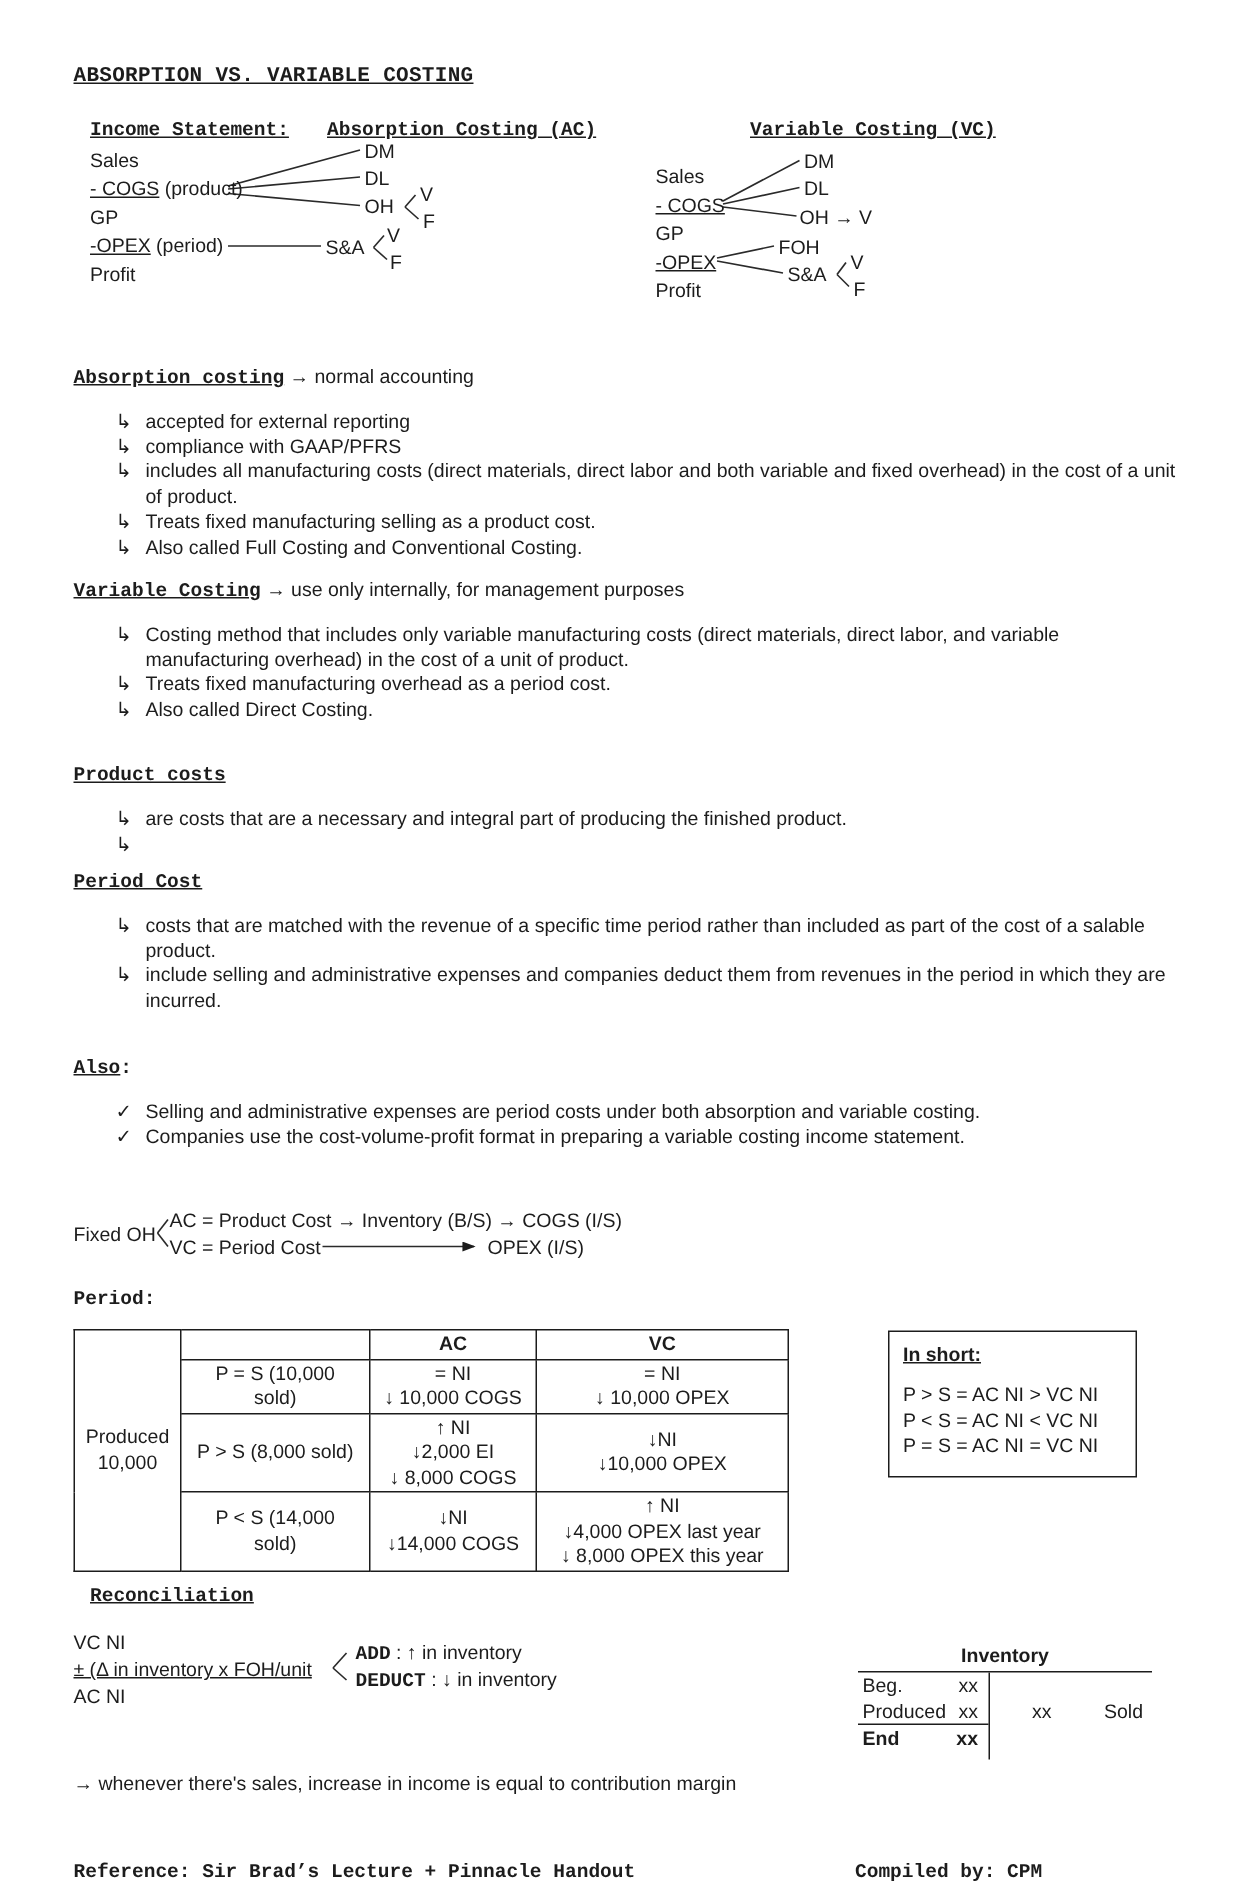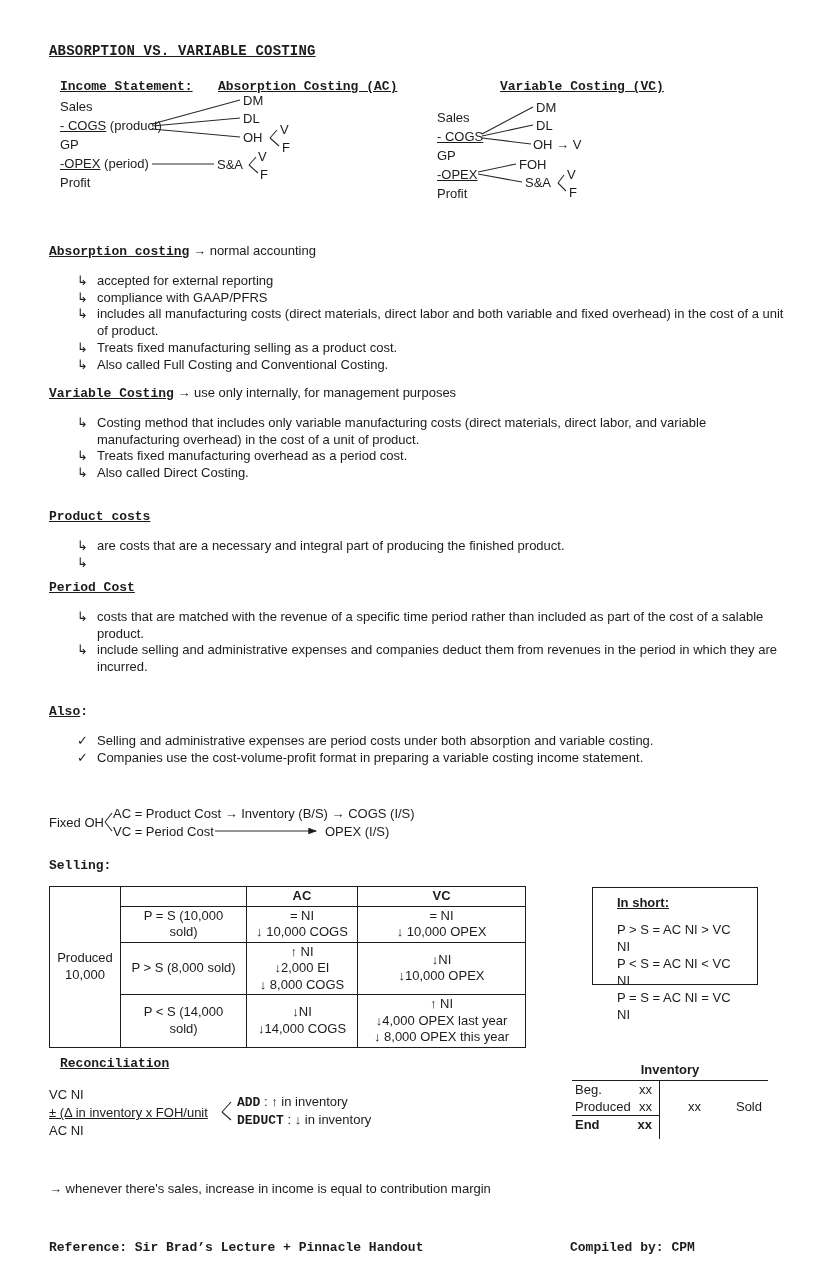--- a/index.html
+++ b/index.html
@@ -22,26 +22,26 @@
   .bullets .marker { position:absolute; left:28px; top:0; }
 
   table.summary { position:absolute; left:49px; top:886px; border-collapse:collapse; text-align:center; font-size:13px; }
   table.summary td, table.summary th {
     border:1px solid #1c1c1c; padding:1px 1px; vertical-align:middle;
     white-space:pre-line; line-height:16.5px; font-weight:normal;
   }
   table.summary th { font-weight:bold; }
   table.summary td.rowlabel { text-align:center; }
 
-  .inshort { position:absolute; left:592px; top:887px; width:166px; height:98px; border:1px solid #1c1c1c; padding:6px 24px; line-height:17px; }
+  .inshort { position:absolute; left:592px; top:887px; width:166px; height:98px; border:1px solid #1c1c1c; padding:6px 9px; line-height:17px; }
   .inshort .h { display:inline-block; font-weight:bold; text-decoration:underline; margin-bottom:10px; }
   .inshort-lines { white-space:pre-line; }
 
   .taccount { position:absolute; left:572px; top:1062px; width:196px; font-size:13px; }
-  .t-title { text-align:center; font-weight:bold; border-bottom:1px solid #1c1c1c; padding-bottom:3px; }
+  .t-title { text-align:center; font-weight:bold; border-bottom:1px solid #1c1c1c; padding-bottom:3px;margin-top:34px; }
   .t-cols { display:flex;gap:16px; }
   .t-left { width:88px; border-right:1px solid #1c1c1c; padding-bottom:6px; }
   .t-right { flex:1; }
   .t-row { display:flex; justify-content:space-between; line-height:17px; padding:0 7px 0 3px; }
   .t-right .t-row { padding:0 6px 0 12px; }
   .t-total { border-top:1px solid #1c1c1c; font-weight:bold; }
 </style>
 </head>
 <body>
 
@@ -160,21 +160,21 @@
       <li><span class="marker">✓</span><span>Selling and administrative expenses are period costs under both absorption and variable costing.</span></li>
       <li><span class="marker">✓</span><span>Companies use the cost-volume-profit format in preparing a variable costing income statement.</span></li>
     </ul>
   </div>
 
   <div class="abs" style="left:49px; top:815px;">Fixed OH</div>
   <div class="abs" style="left:113px; top:806px;">AC = Product Cost → Inventory (B/S) → COGS (I/S)</div>
   <div class="abs" style="left:113px; top:824px;">VC = Period Cost</div>
   <div class="abs" style="left:325px; top:824px;">OPEX (I/S)</div>
 
-  <div class="abs b" style="left:49px; top:858px;">Selling:</div>
+  <div class="abs b" style="left:49px; top:858px;">Period:</div>
 
   <table class="summary">
     <colgroup>
       <col style="width:71px">
         <col style="width:126px">
         <col style="width:111px">
         <col style="width:168px">
     </colgroup>
     <tbody>
       <tr>

